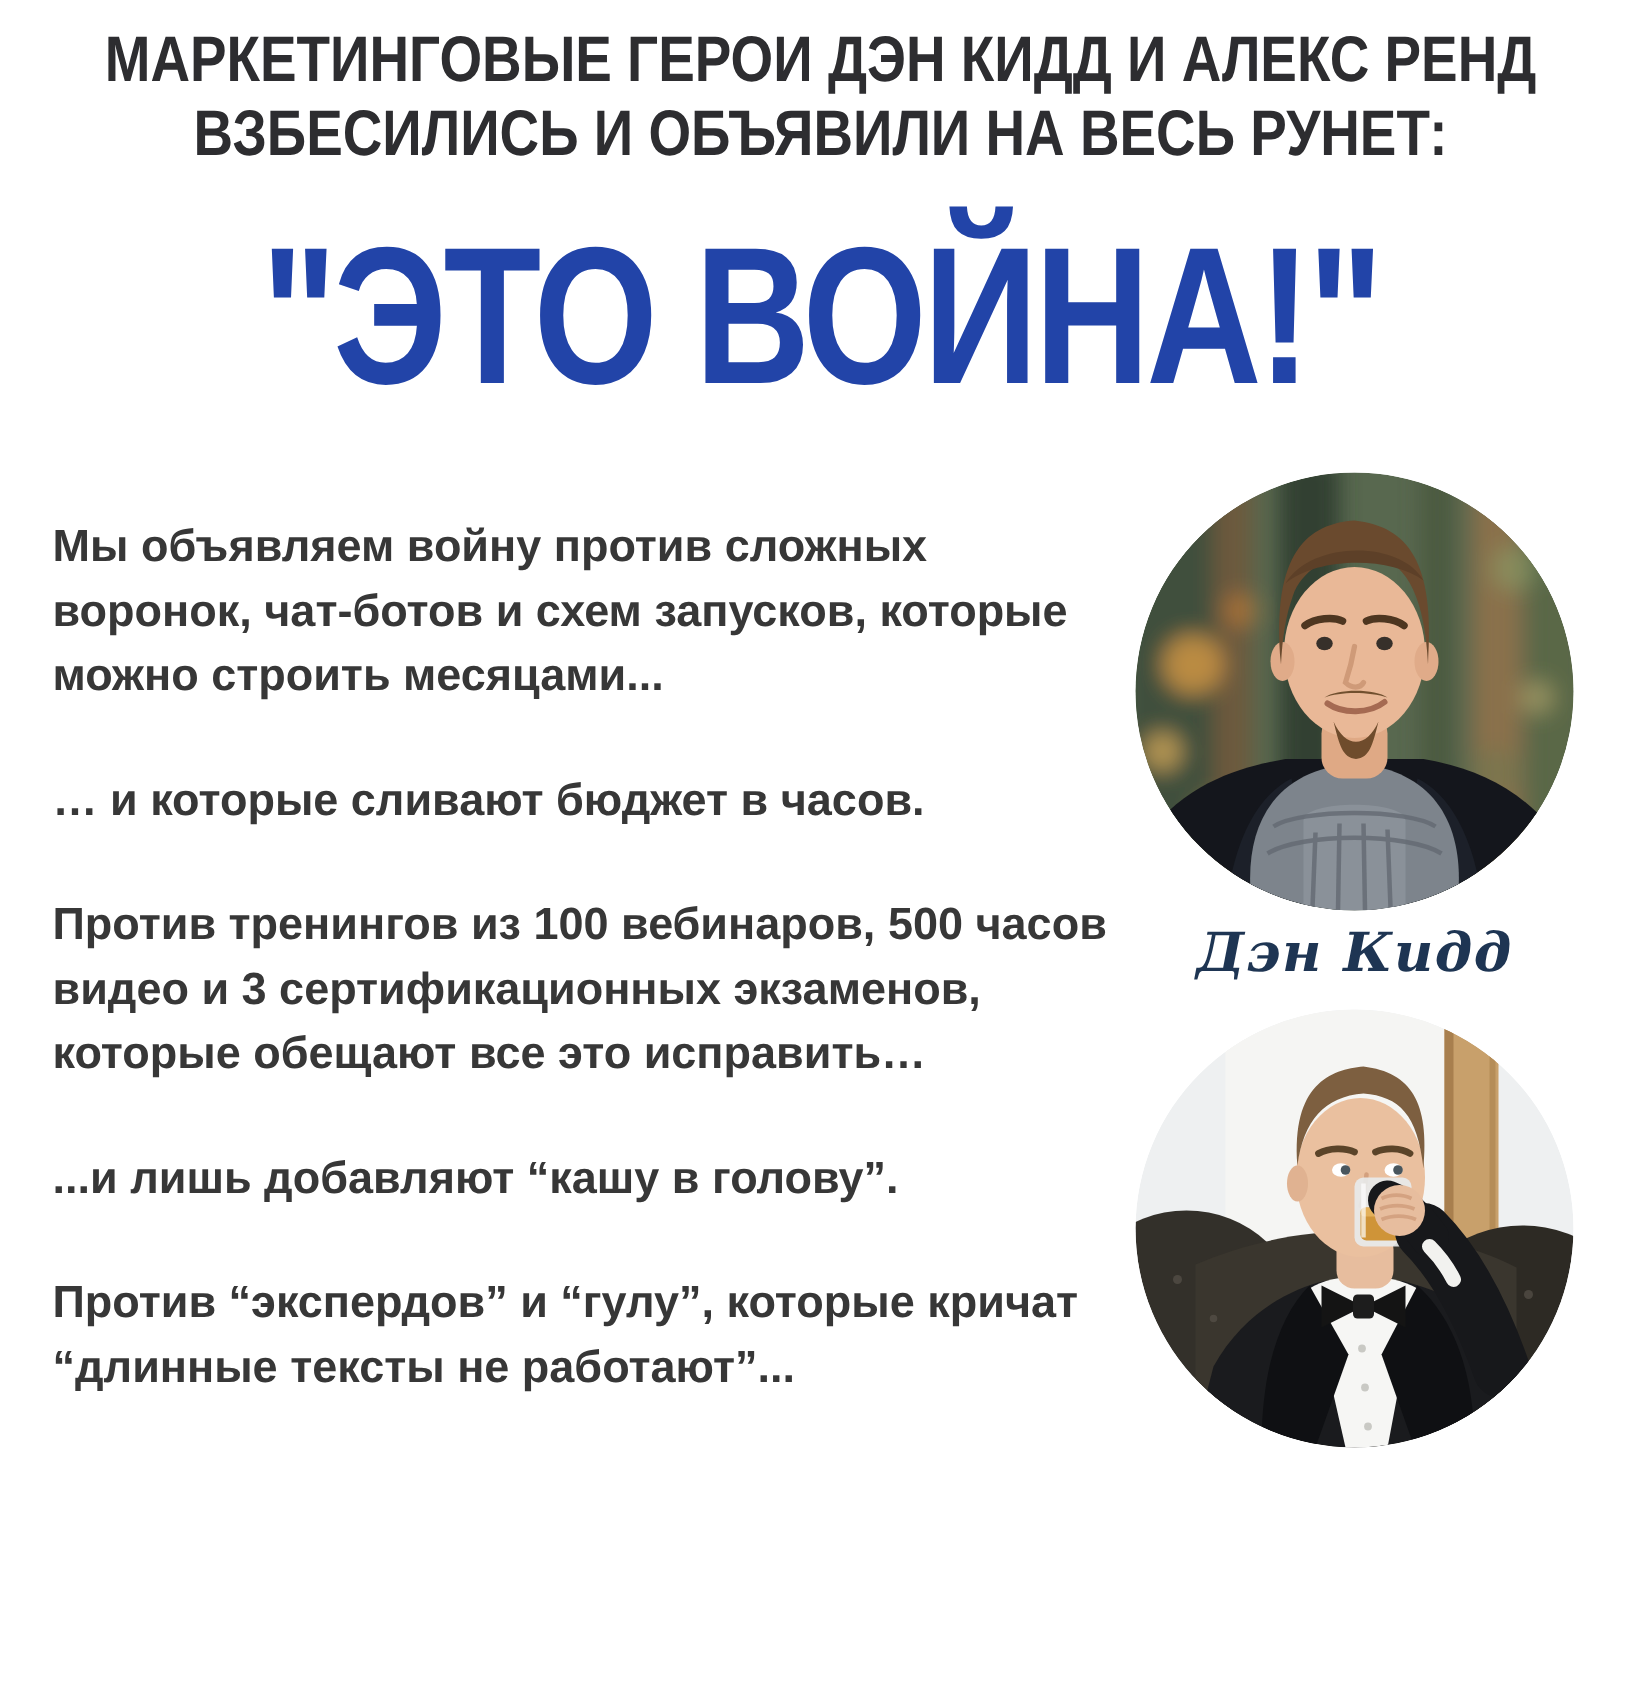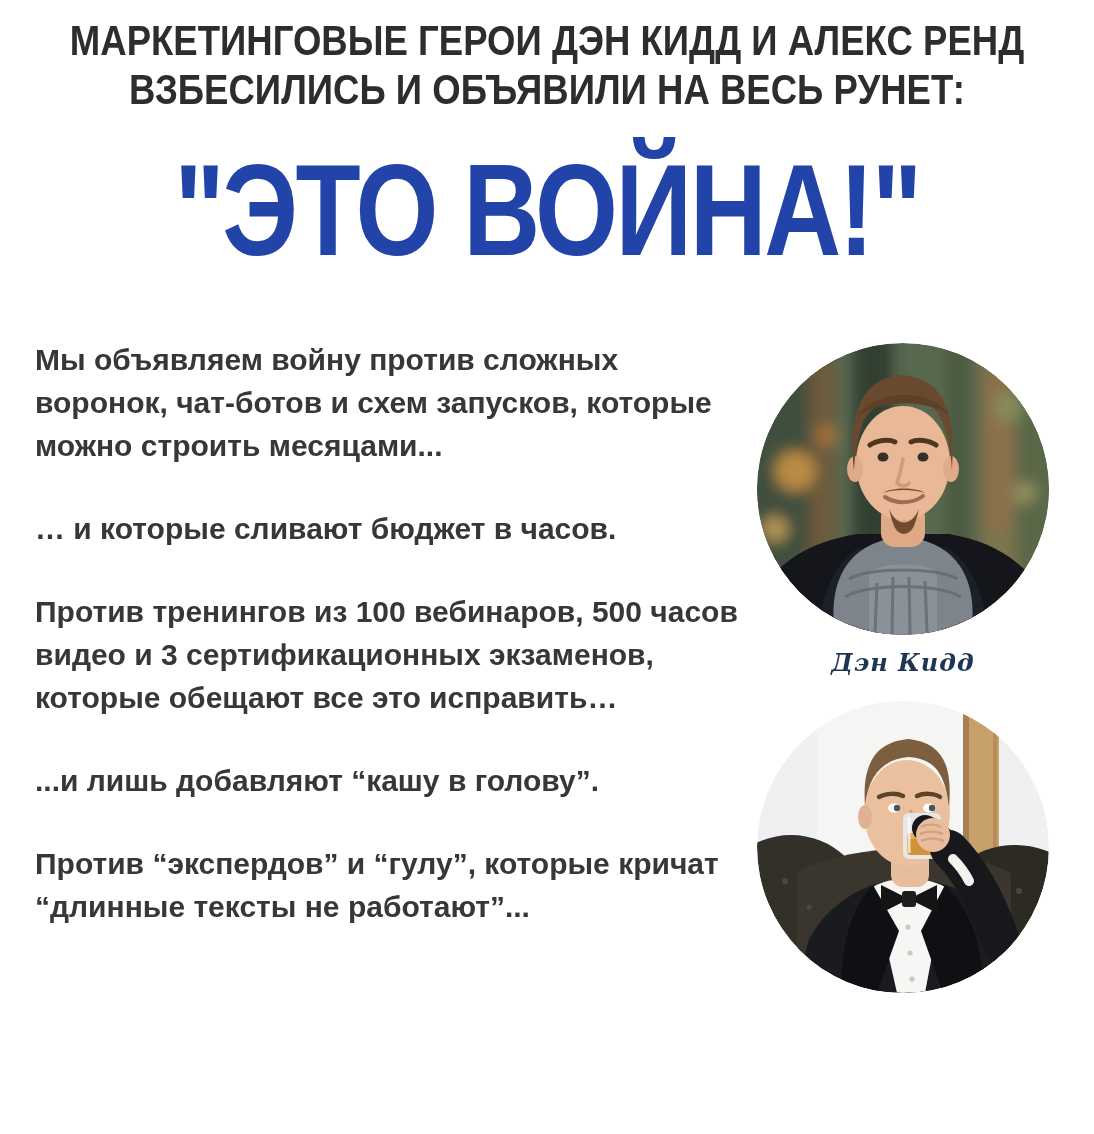--- a/index.html
+++ b/index.html
@@ -39,22 +39,22 @@
     font-weight: 700;
     letter-spacing: -3px;
     white-space: nowrap;
     color: var(--accent_blue, #2244a8);
     transform: scaleX(0.82);
     transform-origin: 50% 50%;
   }
   
   .main {
     display: flex;
-    align-items: flex-start;
-    margin-top: 58px;
+    align-items: center;
+    margin-top: 30px;
     padding-left: 35px;
   }
   .copy {
     width: 712px;
     font-size: 30px;
     line-height: 43px;
     font-weight: 700;
     color: var(--body_text, #373737);
   }
   .copy p { margin: 0 0 40px 0; }
@@ -74,21 +74,21 @@
     height: 292px;
     border-radius: 50%;
     overflow: hidden;
     display: block;
   }
   .avatar svg { display: block; width: 100%; height: 100%; }
   .signature {
     font-family: "DejaVu Serif", serif;
     font-style: italic;
     font-weight: 700;
-    font-size: 24px;
+    font-size: 36px;
     line-height: 52px;
     margin: 2px 0 12px 0;
     color: var(--signature_navy, #1e3553);
     letter-spacing: 1px;
     white-space: nowrap;
   }
 </style>
 </head>
 <body>
 

